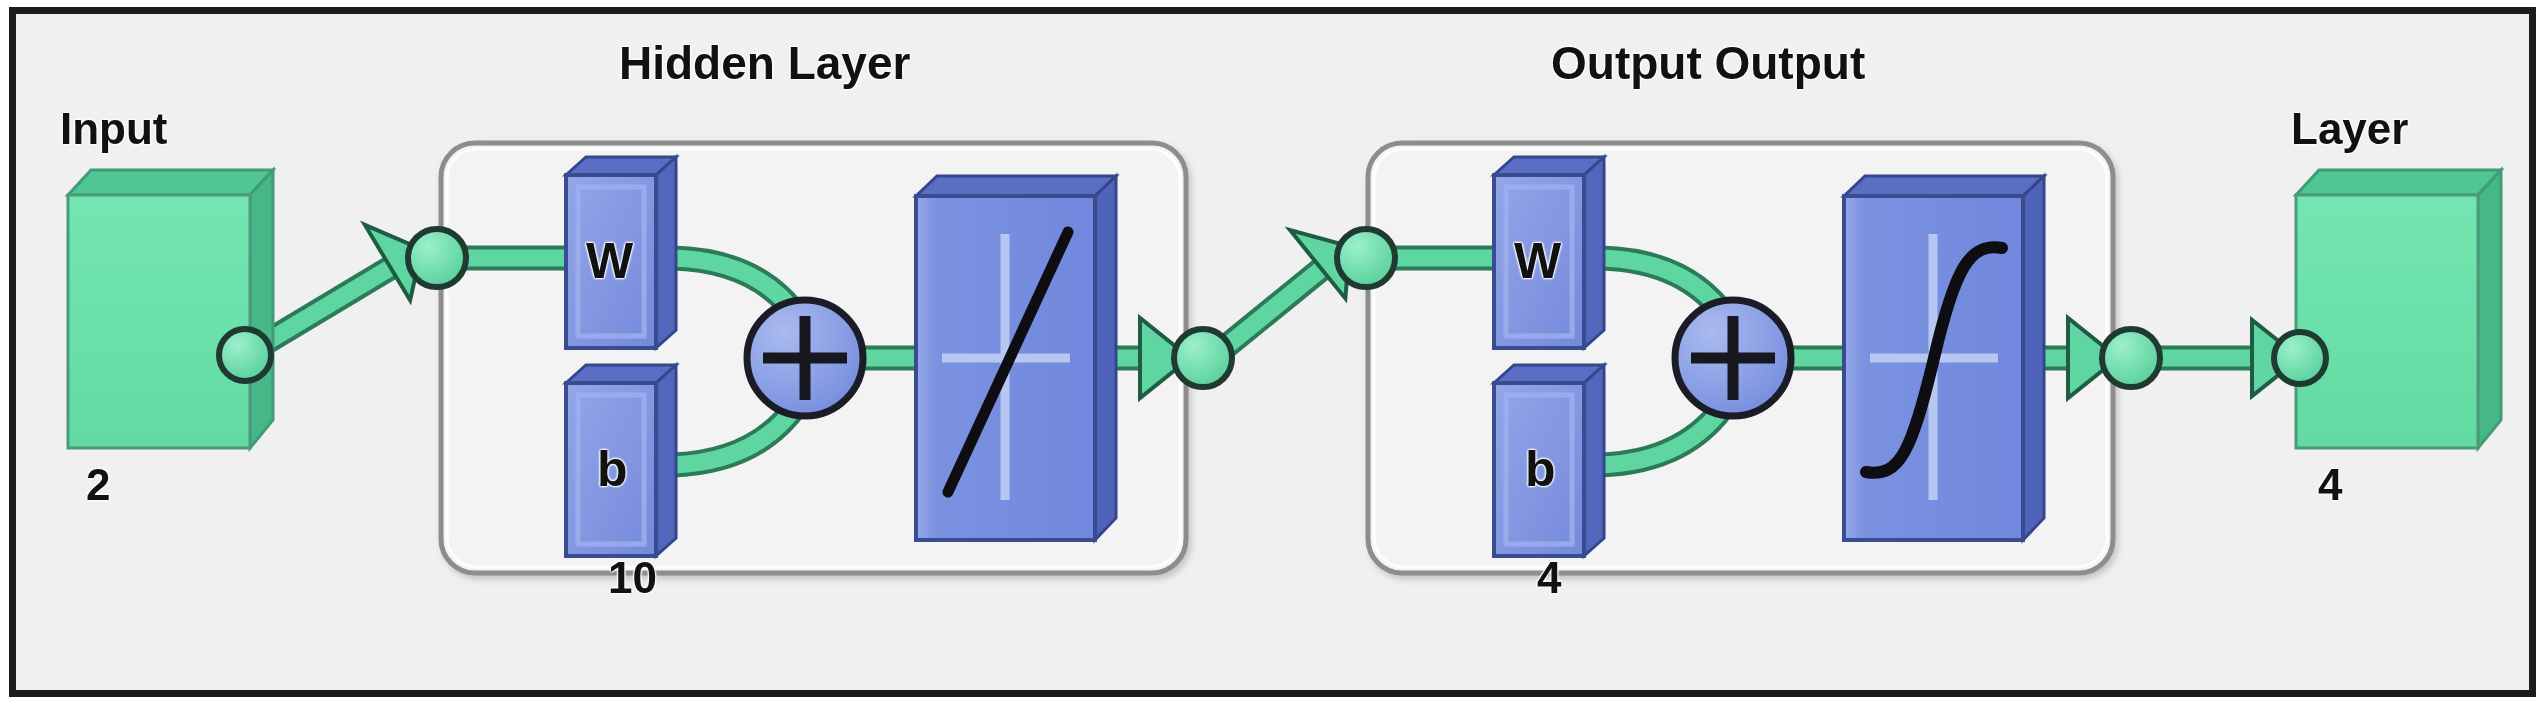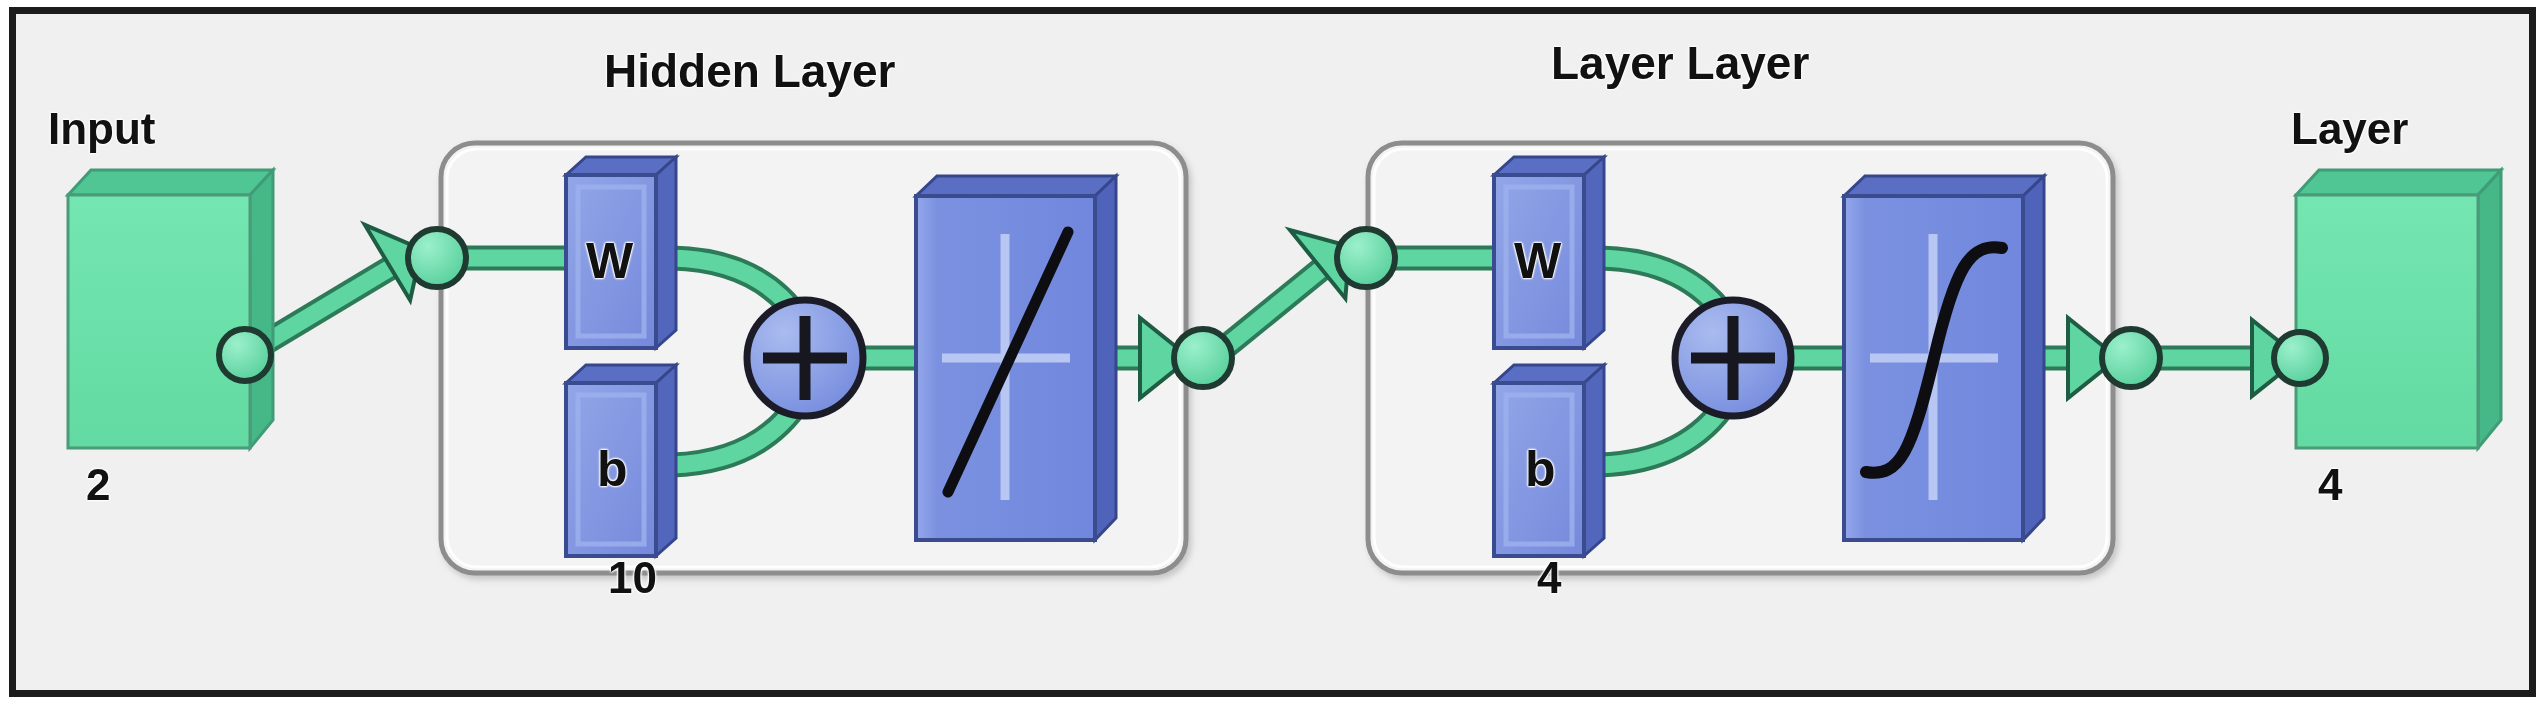--- a/index.html
+++ b/index.html
@@ -186,27 +186,27 @@
     <g>
       <circle cx="245" cy="355" r="26" fill="url(#gNode)" stroke="#1f3a30" stroke-width="6"></circle>
       <circle cx="437" cy="258" r="29" fill="url(#gNode)" stroke="#1f3a30" stroke-width="6"></circle>
       <circle cx="1203" cy="358" r="29" fill="url(#gNode)" stroke="#1f3a30" stroke-width="6"></circle>
       <circle cx="1366" cy="258" r="29" fill="url(#gNode)" stroke="#1f3a30" stroke-width="6"></circle>
       <circle cx="2131" cy="358" r="29" fill="url(#gNode)" stroke="#1f3a30" stroke-width="6"></circle>
       <circle cx="2300" cy="358" r="26" fill="url(#gNode)" stroke="#1f3a30" stroke-width="6"></circle>
     </g>
   </svg>
 
-  <div class="lbl endlbl" style="left:48px;top:104px;">Input</div>
+  <div class="lbl endlbl" style="left:60px;top:104px;">Input</div>
   <div class="lbl count" style="left:86px;top:460px;">2</div>
 
-  <div class="lbl title" style="left:604px;top:36px;margin-top:8px;">Hidden Layer</div>
+  <div class="lbl title" style="left:619px;top:36px;">Hidden Layer</div>
   <div class="lbl count" style="left:608px;top:553px;">10</div>
 
-  <div class="lbl title" style="left:1551px;top:36px;">Layer Layer</div>
+  <div class="lbl title" style="left:1551px;top:36px;">Output Output</div>
   <div class="lbl count" style="left:1537px;top:553px;">4</div>
 
   <div class="lbl endlbl" style="left:2291px;top:104px;">Layer</div>
   <div class="lbl count" style="left:2318px;top:460px;">4</div>
 
   <div class="lbl" style="left:586px;top:232px;font-size:50px;">W</div>
   <div class="lbl" style="left:597px;top:440px;font-size:50px;">b</div>
 
   <div class="lbl" style="left:1514px;top:232px;font-size:50px;">W</div>
   <div class="lbl" style="left:1525px;top:440px;font-size:50px;">b</div>

